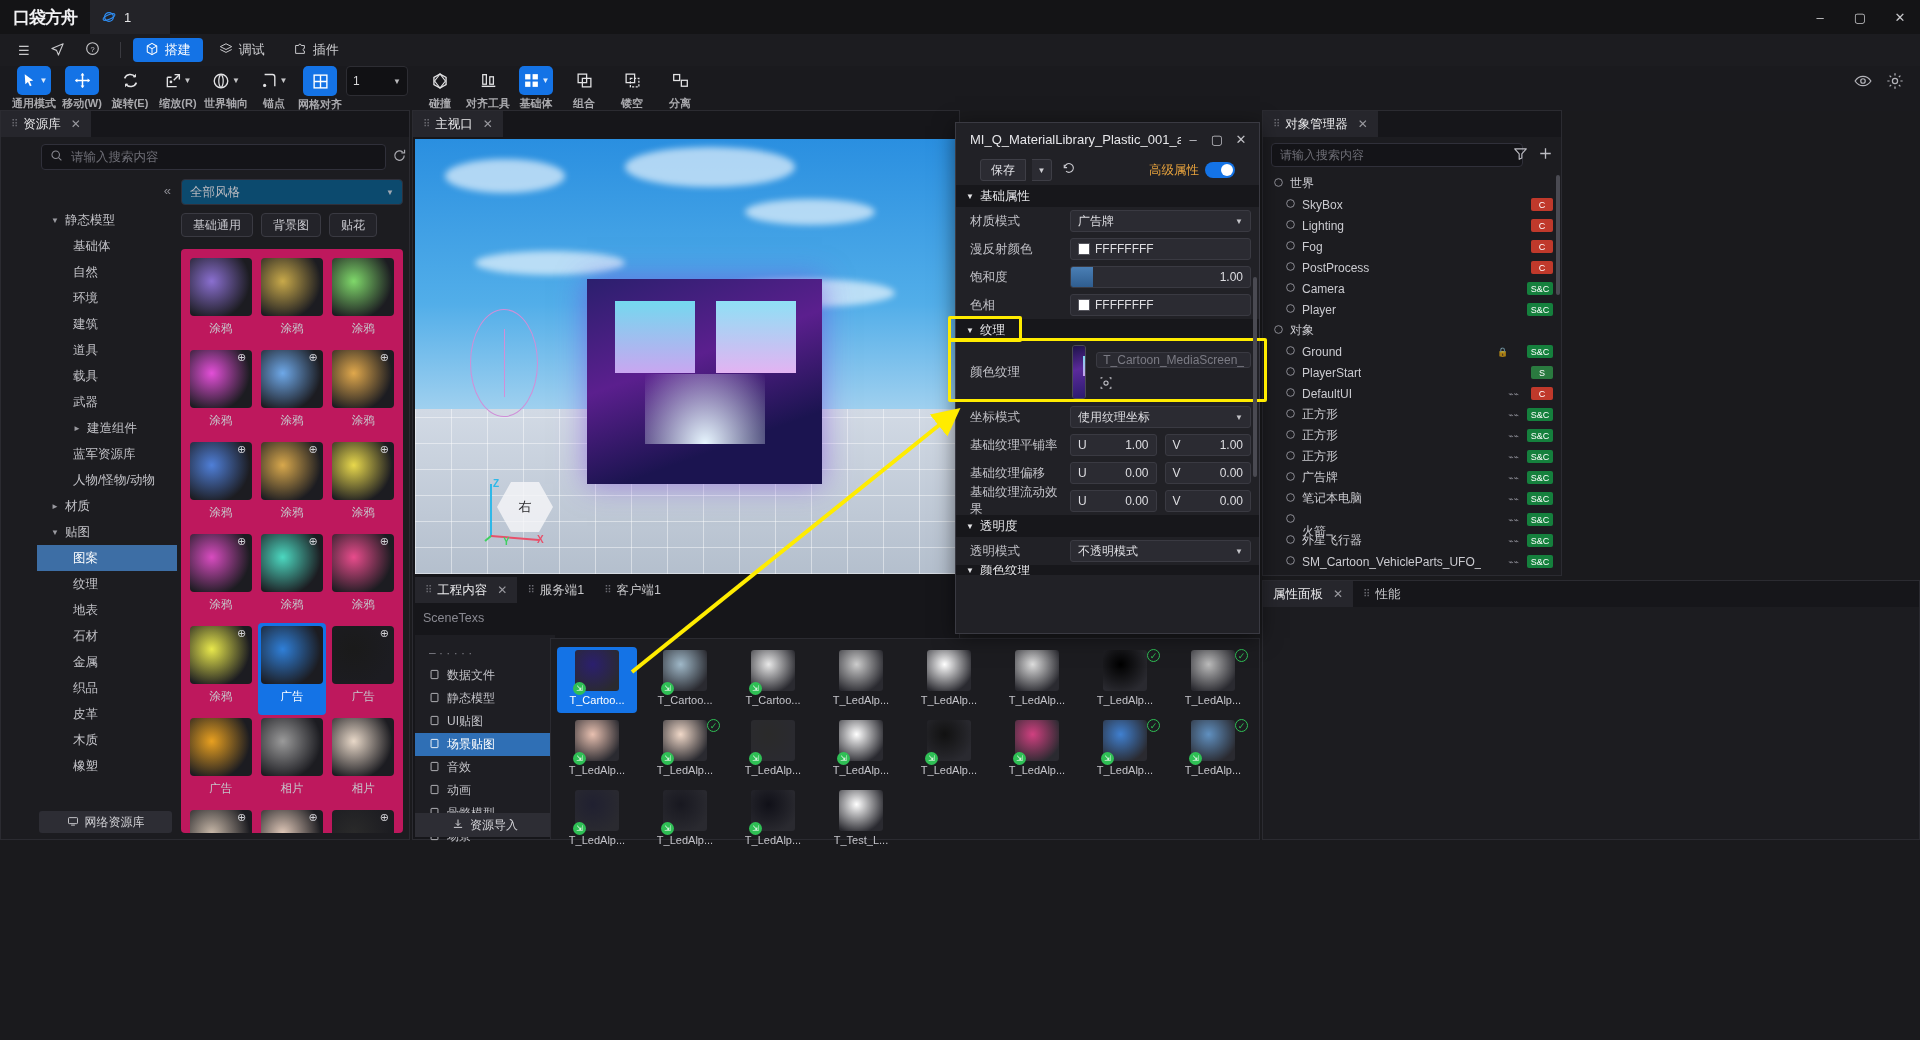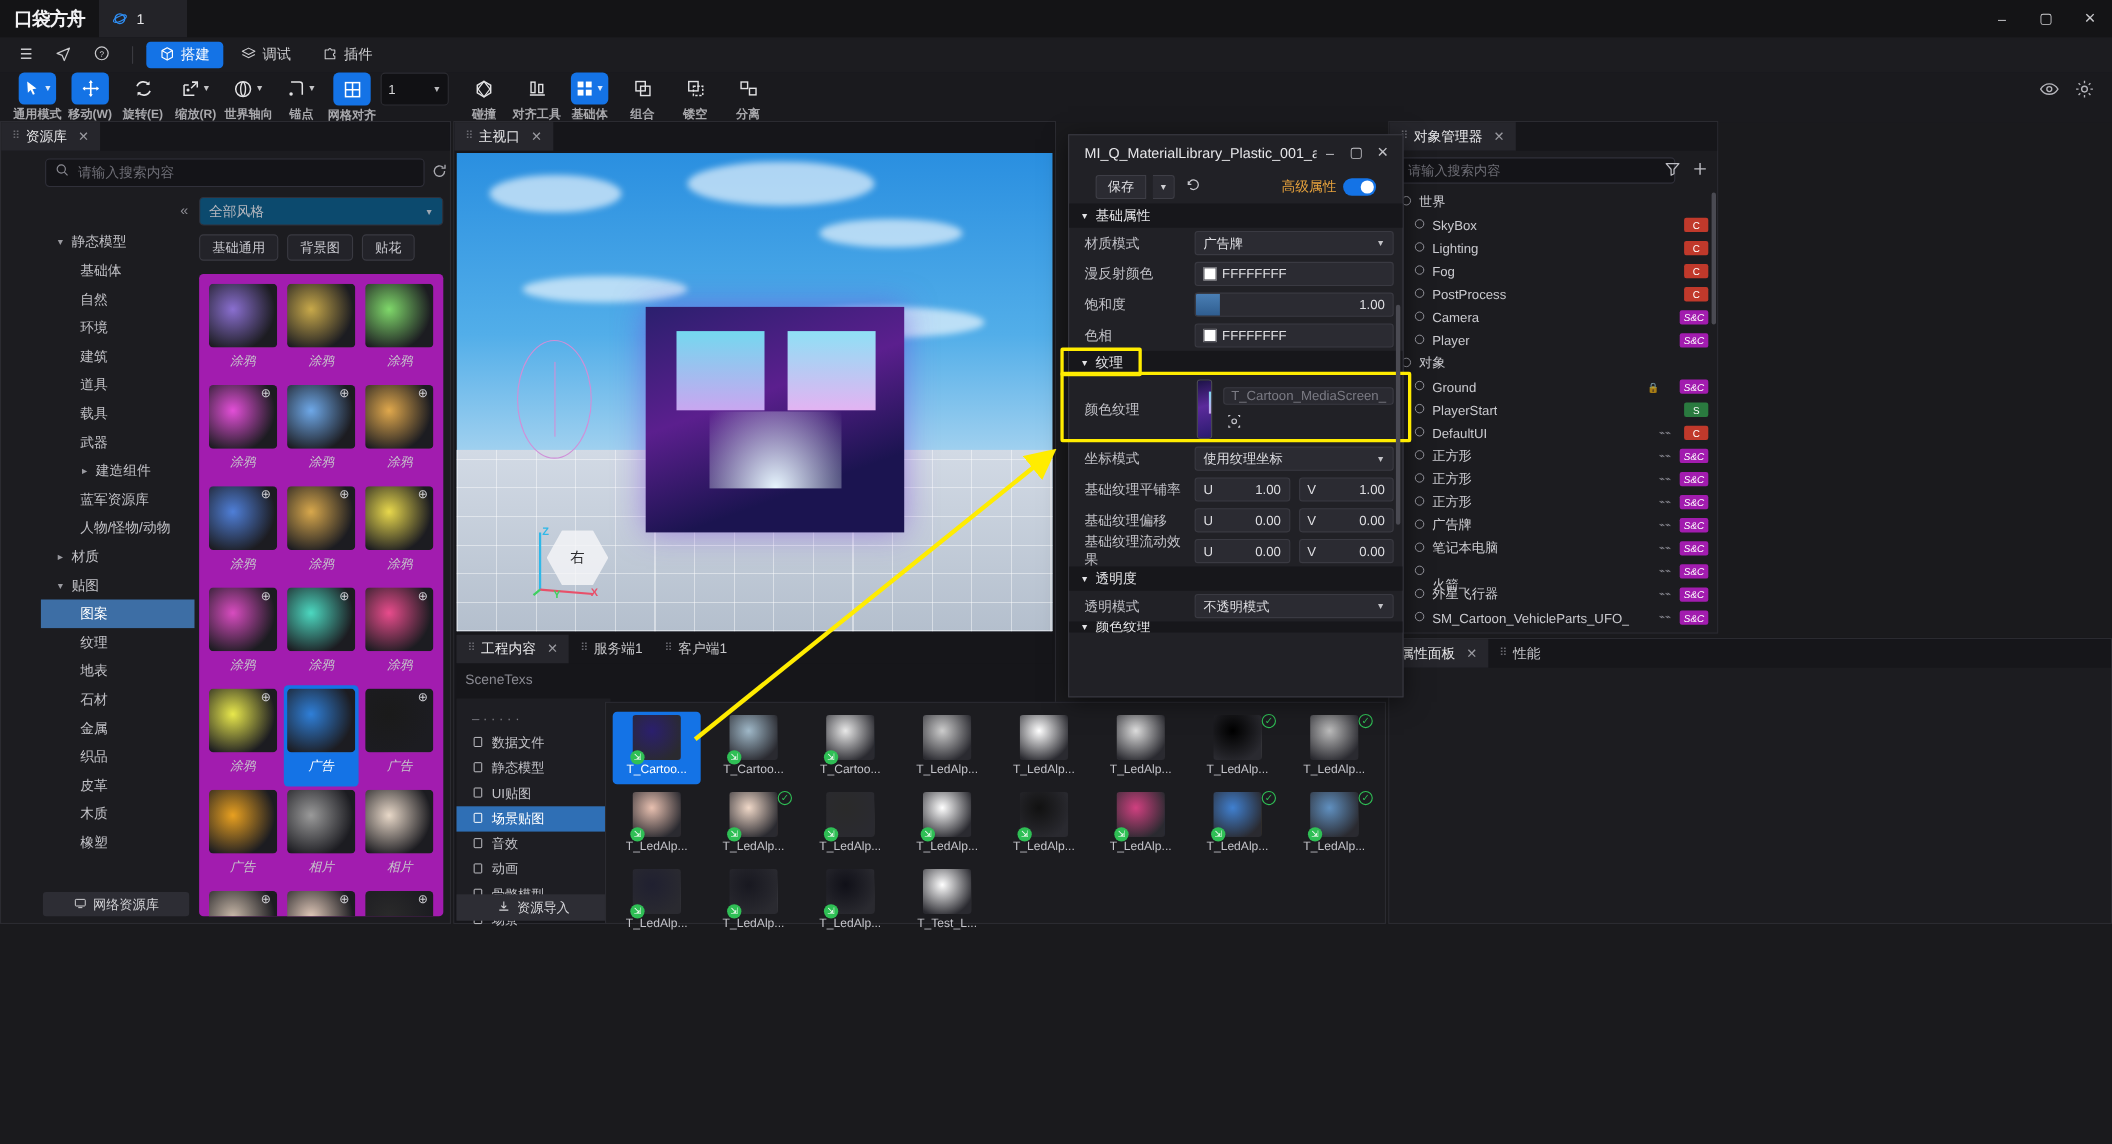--- a/index.html
+++ b/index.html
@@ -84,23 +84,23 @@
     border-radius:3px; display:flex; align-items:center; justify-content:center; gap:6px;
     font-size:12px; color:#d2d2d6; }
 
   .gridpane { position:absolute; left:180px; top:68px; right:6px; bottom:6px; }
   .styleSel { height:26px; background:#0c4a6e; border:1px solid #30303a; border-radius:4px;
     display:flex; align-items:center; justify-content:space-between; padding:0 8px;
     font-size:12.5px; color:#b9b9bf; }
   .chips { display:flex; gap:8px; margin-top:8px; }
   .chip { height:24px; padding:0 11px; border:1px solid #3a3a42; border-radius:4px;
     display:flex; align-items:center; font-size:12px; color:#cacad0; background:#232329; }
-  .assetgrid { position:absolute; left:0; right:0; top:70px; bottom:0; background:#a21caf;
+  .assetgrid { position:absolute; left:0; right:0; top:70px; bottom:0; background:#be185d;
     border-radius:4px; padding:6px; display:grid; grid-template-columns:repeat(3,1fr);
-    gap:0px 4px; align-content:start; overflow:hidden;font-style:italic; }
+    gap:0px 4px; align-content:start; overflow:hidden; }
   .acell { height:92px; display:flex; flex-direction:column; align-items:center; position:relative;
     border-radius:4px; padding-top:3px; }
   .acell.sel { background:#1473e6; }
   .athumb { width:62px; height:58px; border-radius:4px; background:#1c1c21; overflow:hidden;
     position:relative; }
   .acap { font-size:11.5px; color:#c6c6cb; margin-top:5px; }
   .acell.sel .acap { color:#fff; }
   .mag { position:absolute; right:8px; top:4px; color:#cfcfd4; font-size:11px; }
 
   
@@ -157,21 +157,21 @@
   .bcap { font-size:11px; color:#c4c4ca; margin-top:3px; }
   .bcell.sel .bcap { color:#fff; }
   .badge { position:absolute; left:16px; bottom:18px; width:13px; height:13px; border-radius:50%;
     background:#2fbf55; color:#fff; font-size:8px; display:flex; align-items:center; justify-content:center; }
   .chk { position:absolute; right:5px; top:2px; width:13px; height:13px; border-radius:50%;
     border:1.4px solid #2fbf55; color:#2fbf55; font-size:9px; display:flex; align-items:center;
     justify-content:center; }
 
   
   .matwin { left:955px; top:122px; width:305px; height:512px; background:#212126;
-    border:1px solid #3a3a42; box-shadow:0 4px 20px rgba(0,0,0,.5); z-index:20;margin-left:16px; }
+    border:1px solid #3a3a42; box-shadow:0 4px 20px rgba(0,0,0,.5); z-index:20; }
   .matTitle { height:32px; display:flex; align-items:center; padding:0 6px 0 14px;
     font-size:13px; color:#e7e7ea; }
   .matTitle .wb { width:24px; height:24px; display:flex; align-items:center; justify-content:center;
     color:#c2c2c7; font-size:13px; }
   .mattools { height:30px; display:flex; align-items:center; padding:0 24px; gap:6px;justify-content:center; }
   .savebtn { height:22px; padding:0 10px; background:#2b2b32; border:1px solid #3e3e46;
     border-radius:3px 0 0 3px; font-size:12px; color:#e0e0e4; display:flex; align-items:center; }
   .savearrow { height:22px; width:20px; background:#2b2b32; border:1px solid #3e3e46; border-left:0;
     border-radius:0 3px 3px 0; font-size:8px; color:#d0d0d4; display:flex; align-items:center;
     justify-content:center; }
@@ -219,21 +219,21 @@
     border:1px solid #30303a; border-radius:4px; display:flex; align-items:center; padding:0 8px;
     font-size:12px; color:#6e6e76; }
   .omicons { position:absolute; right:8px; top:32px; display:flex; gap:10px; align-items:center;
     height:24px; color:#bdbdc3; font-size:13px; }
   .omtree { position:absolute; left:0; top:62px; right:0; bottom:0; overflow:hidden; }
   .orow { height:21px; display:flex; align-items:center; gap:6px; padding-left:10px;
     font-size:12px; color:#cbcbd0; position:relative; }
   .orow.l2 { padding-left:22px; }
   .otag { position:absolute; right:8px; width:22px; height:13px; border-radius:2px; font-size:9px;
     display:flex; align-items:center; justify-content:center; color:#fff; }
-  .otag.c { background:#c0392b; } .otag.sc { background:#a21caf;font-style:italic; } .otag.s { background:#2a7a3f; }
+  .otag.c { background:#c0392b; } .otag.sc { background:#15803d; } .otag.s { background:#2a7a3f; }
   .omscroll { position:absolute; right:1px; top:64px; width:4px; height:120px; background:#4a4a52;
     border-radius:2px; }
 
   
   .proppane { left:1262px; top:580px; width:658px; height:260px; background:#1c1c20; }
   .emptymsg { position:absolute; left:0; right:0; top:120px; text-align:center; font-size:12.5px;
     color:#8d8d94; }
 
   
   .arrowsvg { position:absolute; left:0; top:0; width:1920px; height:1040px; pointer-events:none; z-index:30; }

